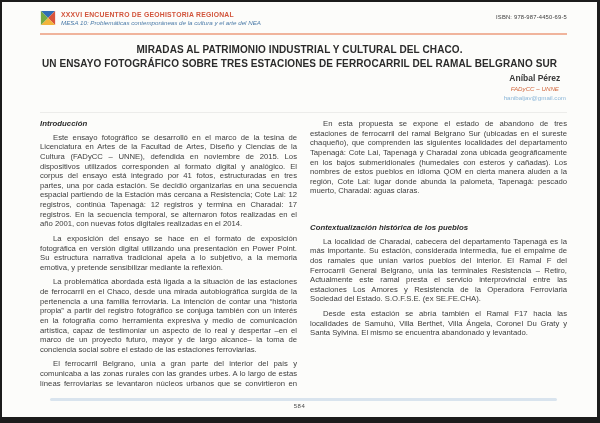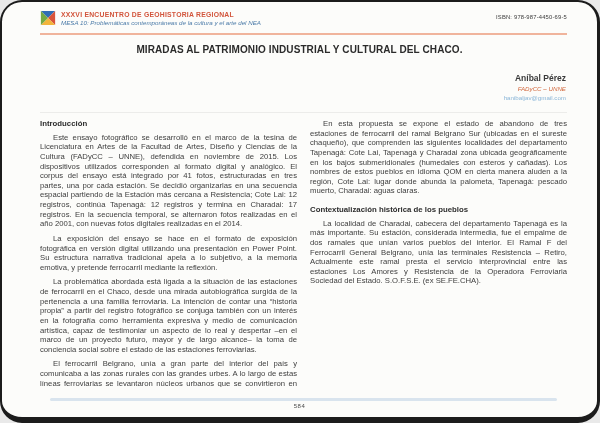--- a/index.html
+++ b/index.html
@@ -9,21 +9,20 @@
     position:relative;
     width:600px; height:423px;
     margin:0 auto;
     background:#fcfcfa;
     border-left:2px solid #1c1c1c;
     border-top:2px solid #1c1c1c;
     border-right:3px solid #1c1c1c;
     border-bottom:6px solid #1c1c1c;
     font-family:"Liberation Sans", sans-serif;
     overflow:hidden;
-    border-radius:22px;
   }
 
   
   .header {
     position:absolute; left:38px; right:30px; top:8px;
     display:flex; justify-content:space-between; align-items:flex-start;
   }
   .brand { display:flex; align-items:flex-start; }
   .logo { width:16px; height:16px; margin-right:5px; flex:0 0 auto; }
   .ev-title {
@@ -41,38 +40,38 @@
   }
 
   
   .title-block {
     position:absolute; top:41px; left:20px; right:20px;
     text-align:center; color:#2b2b2b;
   }
   .title-line { font-size:10px; font-weight:bold; line-height:1.4; letter-spacing:0.1px; }
 
   
-  .author-block { position:absolute; top:71px; right:31px; text-align:right; }
+  .author-block { position:absolute; top:71px; right:31px; text-align:center; }
   .author-name { font-size:8.5px; font-weight:bold; color:#3a3a3a; line-height:1.3; }
   .author-affil { font-size:6.2px; font-style:italic; color:#d2693f; line-height:1.5; }
   .author-email { font-size:6.2px; color:#8ab6d8; line-height:1.5; text-decoration:none; display:block; }
 
   .faint-rule {
     position:absolute; top:110px; left:38px; right:30px;
     height:1px; background:#ececea;
   }
 
   
   .columns {
     position:absolute; top:117px; left:38px; right:30px; bottom:30px;
     display:flex; gap:13px; overflow:hidden;
   }
   .col { flex:1 1 0; font-size:7.7px; line-height:1.25; color:#3d3d3d; text-align:justify; }
-  .col h2 { font-size:7.8px; font-weight:bold; color:#2d2d2d; margin:0 0 4px 0; }
-  .col h2.spaced { margin-top:9px; }
+  .col h2 { font-size:7.8px; font-weight:bold; color:#2d2d2d; margin:0 0 4px 0;font-style:italic; }
+  .col h2.spaced { margin-top:27px; }
   .col p { margin:0 0 5px 0; text-indent:13px; }
 
   
   .footer-rule {
     position:absolute; left:48px; right:40px; top:396px;
     height:3px; border-radius:2px; background:#d9e4ee;
   }
   .page-number {
     position:absolute; top:401px; left:0; right:0;
     text-align:center; font-size:6px; color:#4a4a4a; letter-spacing:0.5px;
@@ -96,44 +95,46 @@
         <div class="ev-sub">MESA 10: Problemáticas contemporáneas de la cultura y el arte del NEA</div>
       </div>
     </div>
     <div class="isbn">ISBN: 978-987-4450-69-5</div>
   </div>
 
   <div class="header-rule"></div>
 
   <div class="title-block">
     <div class="title-line">MIRADAS AL PATRIMONIO INDUSTRIAL Y CULTURAL DEL CHACO.</div>
+    <div class="title-line">UN ENSAYO FOTOGRÁFICO SOBRE TRES ESTACIONES DE FERROCARRIL DEL RAMAL BELGRANO SUR</div>
   </div>
 
   <div class="author-block">
     <div class="author-name">Aníbal Pérez</div>
     <div class="author-affil">FADyCC – UNNE</div>
     <a class="author-email" href="#">hanibaljav@gmail.com</a>
   </div>
 
   <div class="faint-rule"></div>
 
   <div class="columns">
 
     <section class="col">
       <h2>Introducción</h2>
       <p>Este ensayo fotográfico se desarrolló en el marco de la tesina de Licenciatura en Artes de la Facultad de Artes, Diseño y Ciencias de la Cultura (FADyCC – UNNE), defendida en noviembre de 2015. Los dispositivos utilizados corresponden al formato digital y analógico. El corpus del ensayo está integrado por 41 fotos, estructuradas en tres partes, una por cada estación. Se decidió organizarlas en una secuencia espacial partiendo de la Estación más cercana a Resistencia; Cote Lai: 12 registros, continúa Tapenagá: 12 registros y termina en Charadai: 17 registros. En la secuencia temporal, se alternaron fotos realizadas en el año 2001, con nuevas fotos digitales realizadas en el 2014.</p>
-      <p>La exposición del ensayo se hace en el formato de exposición fotográfica en versión digital utilizando una presentación en Power Point. Su estructura narrativa tradicional apela a lo subjetivo, a la memoria emotiva, y pretende ferrocarril mediante la reflexión.</p>
+      <p>La exposición del ensayo se hace en el formato de exposición fotográfica en versión digital utilizando una presentación en Power Point. Su estructura narrativa tradicional apela a lo subjetivo, a la memoria emotiva, y pretende sensibilizar mediante la reflexión.</p>
       <p>La problemática abordada está ligada a la situación de las estaciones de ferrocarril en el Chaco, desde una mirada autobiográfica surgida de la pertenencia a una familia ferroviaria. La intención de contar una “historia propia” a partir del registro fotográfico se conjuga también con un interés en la fotografía como herramienta expresiva y medio de comunicación artística, capaz de testimoniar un aspecto de lo real y despertar –en el marco de un proyecto futuro, mayor y de largo alcance– la toma de conciencia social sobre el estado de las estaciones ferroviarias.</p>
       <p>El ferrocarril Belgrano, unía a gran parte del interior del país y comunicaba a las zonas rurales con las grandes urbes. A lo largo de estas líneas ferroviarias se levantaron núcleos urbanos que se convirtieron en prósperos pueblos.</p>
     </section>
 
     <section class="col">
       <p>En esta propuesta se expone el estado de abandono de tres estaciones de ferrocarril del ramal Belgrano Sur (ubicadas en el sureste chaqueño), que comprenden las siguientes localidades del departamento Tapenagá: Cote Lai, Tapenagá y Charadai zona ubicada geográficamente en los bajos submeridionales (humedales con esteros y cañadas). Los nombres de estos pueblos en idioma QOM en cierta manera aluden a la región, Cote Lai: lugar donde abunda la palometa, Tapenagá: pescado muerto, Charadai: aguas claras.</p>
       <h2 class="spaced">Contextualización histórica de los pueblos</h2>
       <p>La localidad de Charadai, cabecera del departamento Tapenagá es la más importante. Su estación, considerada intermedia, fue el empalme de dos ramales que unían varios pueblos del interior. El Ramal F del Ferrocarril General Belgrano, unía las terminales Resistencia – Retiro, Actualmente este ramal presta el servicio interprovincial entre las estaciones Los Amores y Resistencia de la Operadora Ferroviaria Sociedad del Estado. S.O.F.S.E. (ex SE.FE.CHA).</p>
+      <p>Desde esta estación se abría también el Ramal F17 hacia las localidades de Samuhú, Villa Berthet, Villa Ángela, Coronel Du Graty y Santa Sylvina. El mismo se encuentra abandonado y levantado.</p>
 
     </section>
 
   </div>
 
   <div class="footer-rule"></div>
   <div class="page-number">584</div>
 
 </div>
 

